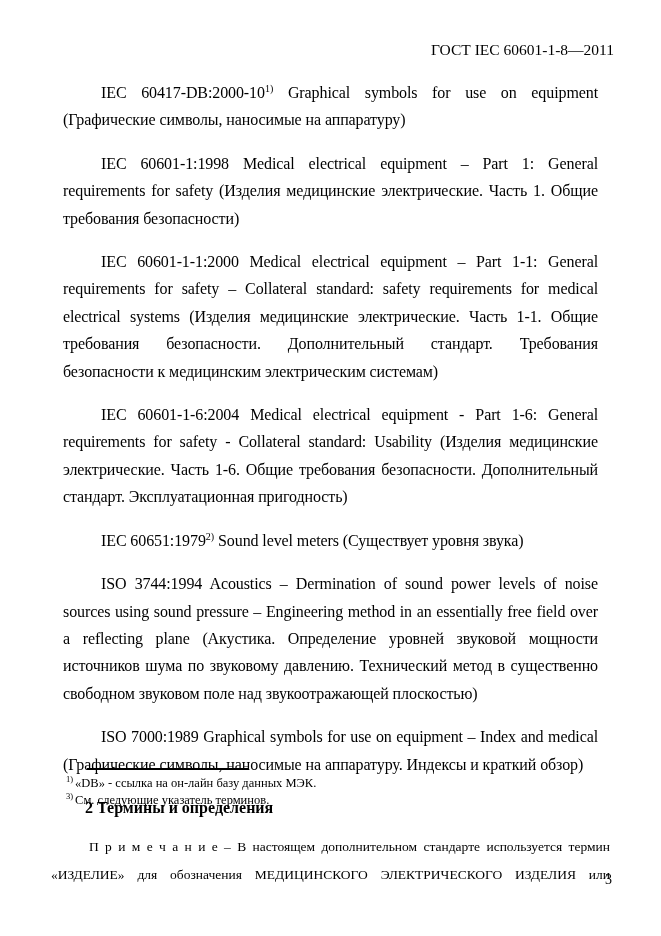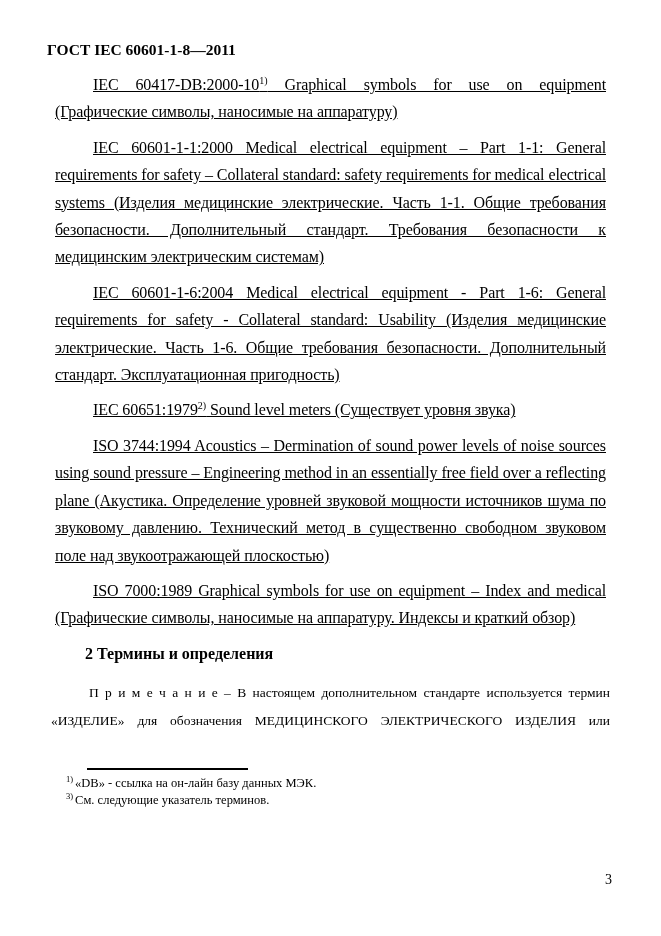--- a/index.html
+++ b/index.html
@@ -7,26 +7,26 @@
     width: 661px; height: 936px;
     background: #ffffff;
     font-family: "Liberation Serif", "DejaVu Serif", serif;
     color: #000;
     position: relative;
     overflow: hidden;
   }
   .page { position: absolute; inset: 0; background: #fff; }
   .running-header {
     position: absolute; top: 41px; left: 47px; right: 47px;
-    font-weight: bold; font-size: 15.5px; line-height: 18px;
+    text-align: right; font-weight: normal; font-size: 15.5px; line-height: 18px;
   }
   .content { position: absolute; top: 63px; left: 47px; width: 567px; }
   .bp {
-    margin: 8px; font-size: 16px; line-height: 27.4px;
-    text-align: justify; text-indent: 38px; letter-spacing: -0.1px; text-decoration: underline;
+    margin: 16px; font-size: 16px; line-height: 27.4px;
+    text-align: justify; text-indent: 38px; letter-spacing: -0.1px;
   }
   .bp sup { font-size: 10px; line-height: 0; letter-spacing: 0; }
   .section-heading {
     margin: 5px 0 12px 0; font-size: 16px; line-height: 27.4px;
     font-weight: bold; text-indent: 38px;
   }
   .note {
     margin: 4px; font-size: 13.5px; line-height: 27.4px;
     text-align: justify; text-align-last: justify; text-indent: 38px;
   }
@@ -44,20 +44,21 @@
 <body>
 
 <div class="page">
 
   <div class="running-header">ГОСТ IEC 60601-1-8—2011</div>
 
   <main class="content">
 
     <p class="bp"><span>IEC 60417-DB:2000-10</span><sup>1)</sup><span> Graphical symbols for use on equipment (Графические символы, наносимые на аппаратуру)</span></p>
 
+    <p class="bp">IEC 60601-1:1998 Medical electrical equipment – Part 1: General requirements for safety (Изделия медицинские электрические. Часть 1. Общие требования безопасности)</p>
 
     <p class="bp">IEC 60601-1-1:2000 Medical electrical equipment – Part 1-1: General requirements for safety – Collateral standard: safety requirements for medical electrical systems (Изделия медицинские электрические. Часть 1-1. Общие требования безопасности. Дополнительный стандарт. Требования безопасности к медицинским электрическим системам)</p>
 
     <p class="bp">IEC 60601-1-6:2004 Medical electrical equipment - Part 1-6: General requirements for safety - Collateral standard: Usability (Изделия медицинские электрические. Часть 1-6. Общие требования безопасности. Дополнительный стандарт. Эксплуатационная пригодность)</p>
 
     <p class="bp"><span>IEC 60651:1979</span><sup>2)</sup><span> Sound level meters (Существует уровня звука)</span></p>
 
     <p class="bp">ISO 3744:1994 Acoustics – Dermination of sound power levels of noise sources using sound pressure – Engineering method in an essentially free field over a reflecting plane (Акустика. Определение уровней звуковой мощности источников шума по звуковому давлению. Технический метод в существенно свободном звуковом поле над звукоотражающей плоскостью)</p>
 
     <p class="bp">ISO 7000:1989 Graphical symbols for use on equipment – Index and medical (Графические символы, наносимые на аппаратуру. Индексы и краткий обзор)</p>

